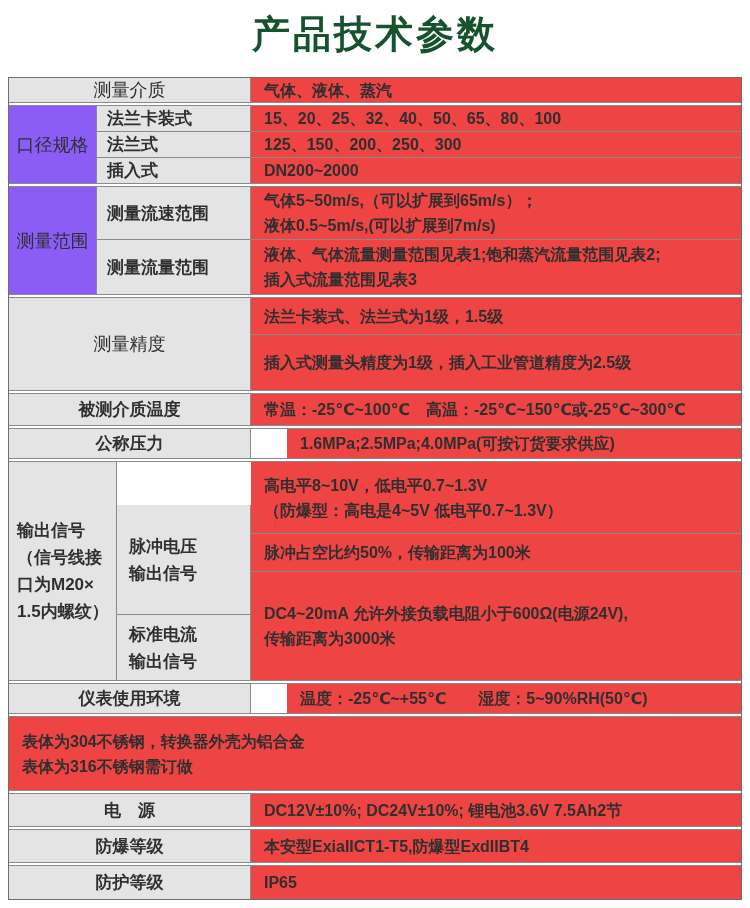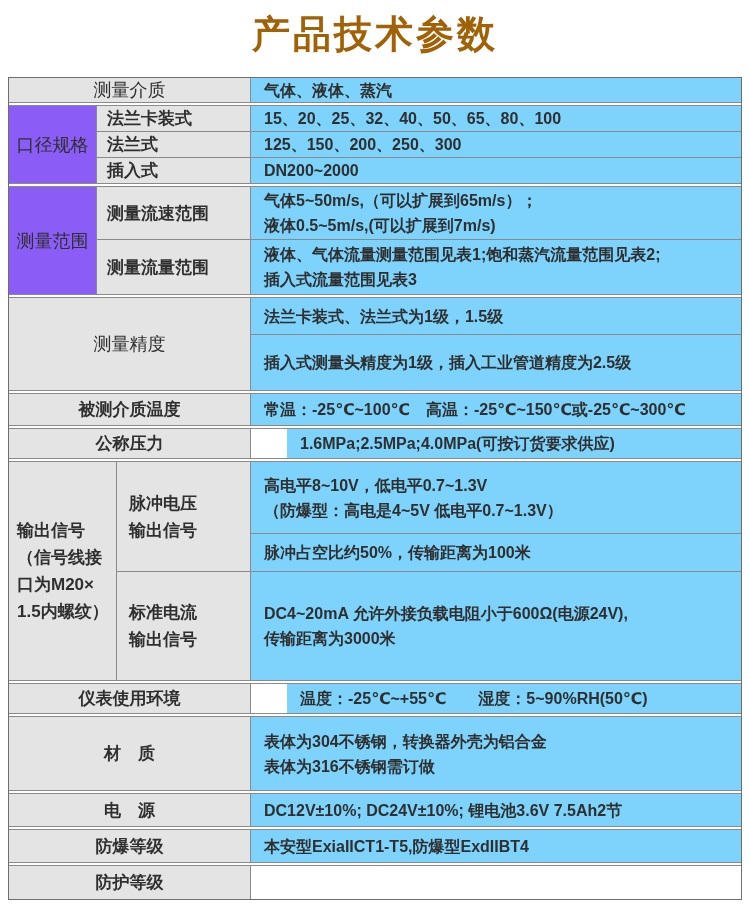--- a/index.html
+++ b/index.html
@@ -9,21 +9,21 @@
     font-family: "Liberation Sans", "DejaVu Sans", sans-serif;
     color: #2f2f2f;
   }
   .page { position: relative; width: 750px; height: 908px; background: #fff; overflow: hidden; }
 
   .title {
     text-align: center;
     font-size: 38px;
     font-weight: bold;
     letter-spacing: 3px;
-    color: #a16207;
+    color: #14532d;
     padding-top: 10px;
     line-height: 48px;
   }
 
   .tbl {
     position: absolute;
     left: 8px; top: 77px;
     width: 734px;
     border: 1px solid #6e6e6e;
     display: flex;
@@ -63,21 +63,21 @@
   
   .val {
     flex: 1;
     display: flex;
     flex-direction: column;
     justify-content: center;
     padding: 3px 6px 3px 13px;
     font-weight: bold;
     font-size: 16px;
     line-height: 25px;
-    background: #7dd3fc;
+    background: #ef4444;
   }
   .val span { display: block; }
 
   
   .gcol1 {
     width: 88px; flex: 0 0 88px;
     background: #8b5cf6;
     border-right: 1px solid #8a8a8a;
     display: flex; align-items: center; justify-content: center;
     text-align: center;
@@ -108,20 +108,21 @@
     border-right: 1px solid #8a8a8a;
     display: flex; flex-direction: column; justify-content: center;
     padding-left: 8px;
     font-weight: bold; font-size: 17px; line-height: 27px;
   }
   .ocol2 {
     width: 134px; flex: 0 0 134px;
     display: flex; flex-direction: column;
     background: #e4e4e4;
     border-right: 1px solid #8a8a8a;
+    margin-top: 43px;
   }
   .ocell {
     display: flex; flex-direction: column; justify-content: center;
     padding-left: 12px;
     font-weight: bold; font-size: 17px; line-height: 27px;
     border-bottom: 1px solid #8a8a8a;
   }
   .ocell:last-child { border-bottom: none; flex: 1; }
   .ocol3 { flex: 1; display: flex; flex-direction: column; }
 
@@ -250,35 +251,35 @@
         </div>
       </div>
     </div>
 
     <div class="sec h31">
       <div class="lab">仪表使用环境</div>
       <div class="val">温度：-25℃~+55℃　　湿度：5~90%RH(50℃)</div>
     </div>
 
     <div class="sec h75">
-      <div class="lab">材　质</div>
       <div class="val">
         <span>表体为304不锈钢，转换器外壳为铝合金</span>
         <span>表体为316不锈钢需订做</span>
       </div>
     </div>
 
     <div class="sec h34">
       <div class="lab">电　源</div>
       <div class="val">DC12V±10%; DC24V±10%; 锂电池3.6V 7.5Ah2节</div>
     </div>
 
     <div class="sec h34">
       <div class="lab">防爆等级</div>
       <div class="val">本安型ExiaIICT1-T5,防爆型ExdIIBT4</div>
     </div>
 
     <div class="sec h34">
       <div class="lab">防护等级</div>
+      <div class="val">IP65</div>
     </div>
 
   </div>
 </div>
 
 </body></html>

